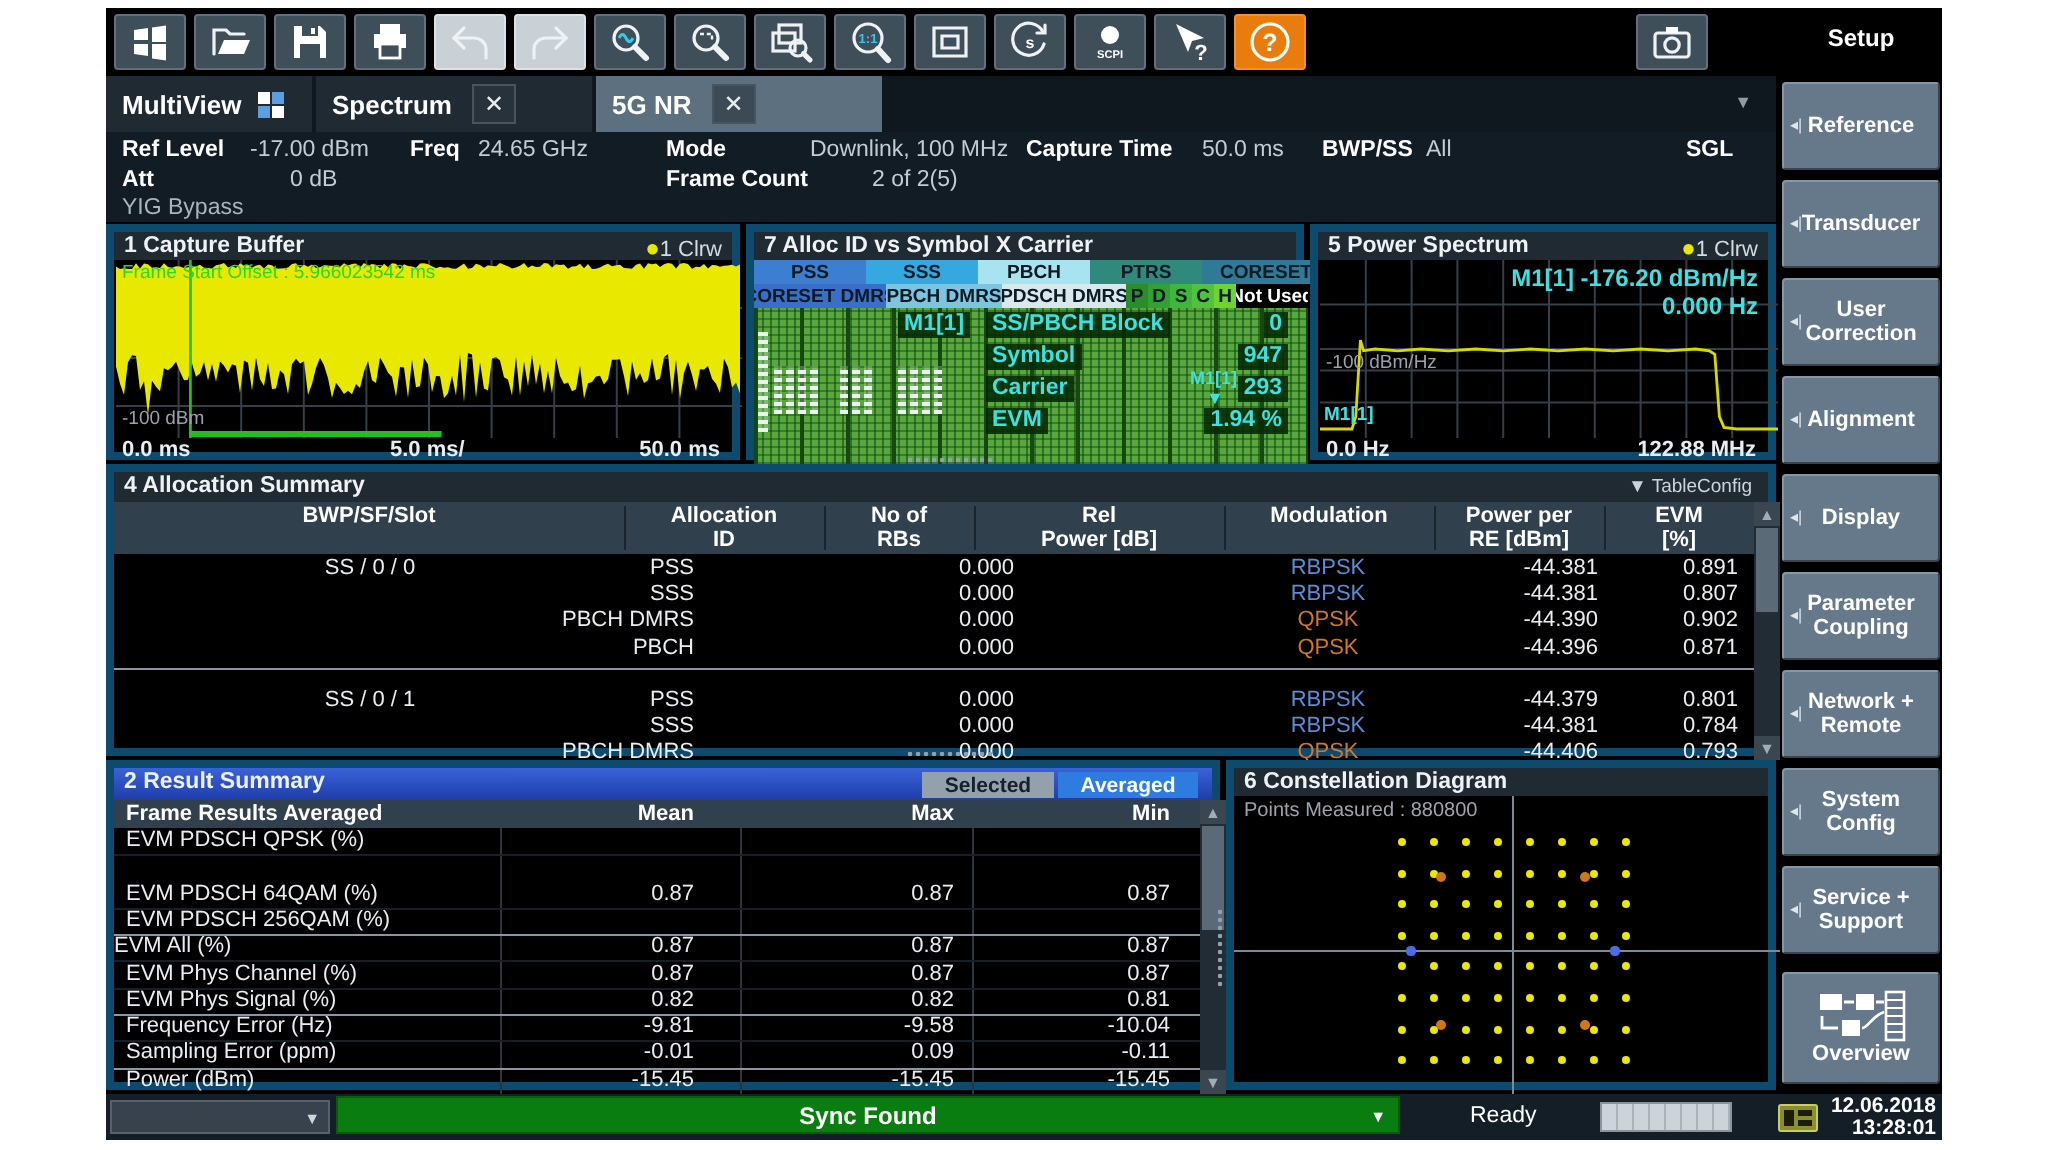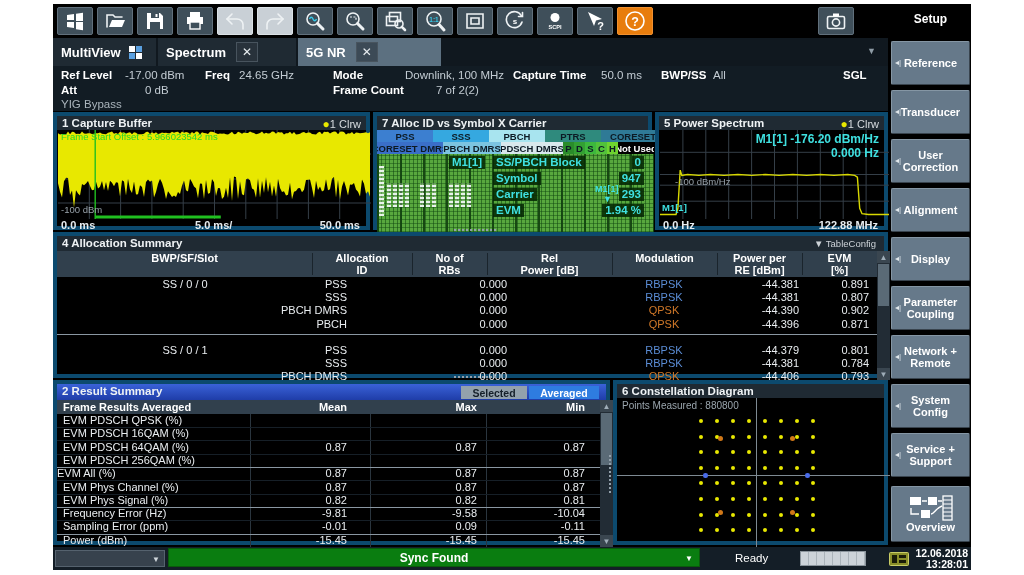--- a/index.html
+++ b/index.html
@@ -218,21 +218,21 @@
     <span class="lbl" style="left:280px;top:3px">Mode</span>
     <span class="val" style="left:352px;top:3px">Downlink, 100 MHz</span>
     <span class="lbl" style="left:460px;top:3px">Capture Time</span>
     <span class="val" style="left:548px;top:3px">50.0 ms</span>
     <span class="lbl" style="left:608px;top:3px">BWP/SS</span>
     <span class="val" style="left:660px;top:3px">All</span>
     <span class="lbl" style="left:790px;top:3px">SGL</span>
     <span class="lbl" style="left:8px;top:18px">Att</span>
     <span class="val" style="left:92px;top:18px">0 dB</span>
     <span class="lbl" style="left:280px;top:18px">Frame Count</span>
-    <span class="val" style="left:383px;top:18px">7 of 2(2)</span>
+    <span class="val" style="left:383px;top:18px">2 of 2(5)</span>
     <span class="val" style="left:8px;top:32px;color:#aab4bc">YIG Bypass</span>
   </div>
 
   <div class="panel" style="left:0;top:108px;width:317px;height:118px;">
     <div class="ptitle">
       <span>1 Capture Buffer</span>
       <span class="tracelab"><span class="dot">●</span><span>1 Clrw</span></span>
     </div>
     <svg id="captureSvg" class="abs" style="left:1px;top:14px;" width="313" height="89">
         <line x1="31.3" y1="0" x2="31.3" y2="89" stroke="#353f48" stroke-width="1"></line>
@@ -325,21 +325,21 @@
         <line x1="0" y1="22.3" x2="229" y2="22.3" stroke="#353f48"></line>
         <line x1="0" y1="44.5" x2="229" y2="44.5" stroke="#353f48"></line>
         <line x1="0" y1="55.2" x2="229" y2="55.2" stroke="#353f48"></line>
         <line x1="0" y1="71.2" x2="229" y2="71.2" stroke="#353f48"></line>
         <polyline points="0.0,84.5 16.0,84.5 17.9,78.3 20.2,40.1 21.8,45.4 27.5,44.5 38.9,45.4 50.4,44.5 64.1,45.4 77.9,44.5 91.6,45.4 105.3,44.5 119.1,45.4 132.8,44.5 146.6,45.4 160.3,44.5 174.0,45.4 187.8,44.5 194.7,45.4 197.4,47.2 199.7,78.3 202.0,83.7 208.4,84.5 229.0,84.5" fill="none" stroke="#d8d800" stroke-width="1.4"></polyline>
       </svg>
     <div class="abs cyan" style="right:5px;top:16px;font-size:12px;font-weight:bold;text-align:right;">
       <div>M1[1] -176.20 dBm/Hz</div>
       <div>0.000 Hz</div>
     </div>
-    <span class="abs gray" style="left:16px;top:60px;font-size:9.5px;">-100 dBm/Hz</span>
+    <span class="abs gray" style="left:4px;top:60px;font-size:9.5px;">-100 dBm/Hz</span>
     <span class="abs cyan" style="left:3px;top:86px;font-size:9.5px;font-weight:bold;">M1[1]</span>
     <div class="axis" style="left:4px;top:103px;">0.0 Hz</div>
     <div class="axis" style="right:6px;top:103px;">122.88 MHz</div>
   </div>
 
   <div class="panel" style="left:0;top:228px;width:835px;height:146px;">
     <div class="ptitle" style="height:15px;">
       <span>4 Allocation Summary</span>
       <span class="abs" style="right:8px;top:2px;font-size:9.5px;font-weight:normal;color:#cdd3d8;">▼ <span>TableConfig</span></span>
     </div>
@@ -435,23 +435,20 @@
         <div class="hcell" style="top: 1px; left: 190px; width: 100px; text-align: right;">Mean</div>
         <div class="hcell" style="top: 1px; left: 320px; width: 100px; text-align: right;">Max</div>
         <div class="hcell" style="top: 1px; left: 428px; width: 100px; text-align: right;">Min</div>
       </div>
     <div class="abs" style="left:0;top:30px;width:543px;height:133px;overflow:hidden;" id="resultBody">
         <div class="abs" style="left: 193px; top: 0px; width: 1px; height: 133px; background: rgb(42, 53, 62);"></div>
         <div class="abs" style="left: 313px; top: 0px; width: 1px; height: 133px; background: rgb(42, 53, 62);"></div>
         <div class="abs" style="left: 429px; top: 0px; width: 1px; height: 133px; background: rgb(42, 53, 62);"></div>
         <div class="trow" style="top: 0px; right: 0px;">
           <span class="tcell" style="left: 6px;">EVM PDSCH QPSK (%)</span>
-        </div>
-        <div class="trow" style="top: 13.3px; right: 0px;">
-          <span class="tcell" style="left: 6px;">EVM PDSCH 16QAM (%)</span>
         </div>
         <div class="trow" style="top: 26.6px; right: 0px;">
           <span class="tcell" style="left: 6px;">EVM PDSCH 64QAM (%)</span>
           <span class="tcell" style="left: 190px; width: 100px; text-align: right;">0.87</span>
           <span class="tcell" style="left: 320px; width: 100px; text-align: right;">0.87</span>
           <span class="tcell" style="left: 428px; width: 100px; text-align: right;">0.87</span>
         </div>
         <div class="trow" style="top: 39.9px; right: 0px;">
           <span class="tcell" style="left: 6px;">EVM PDSCH 256QAM (%)</span>
         </div>

